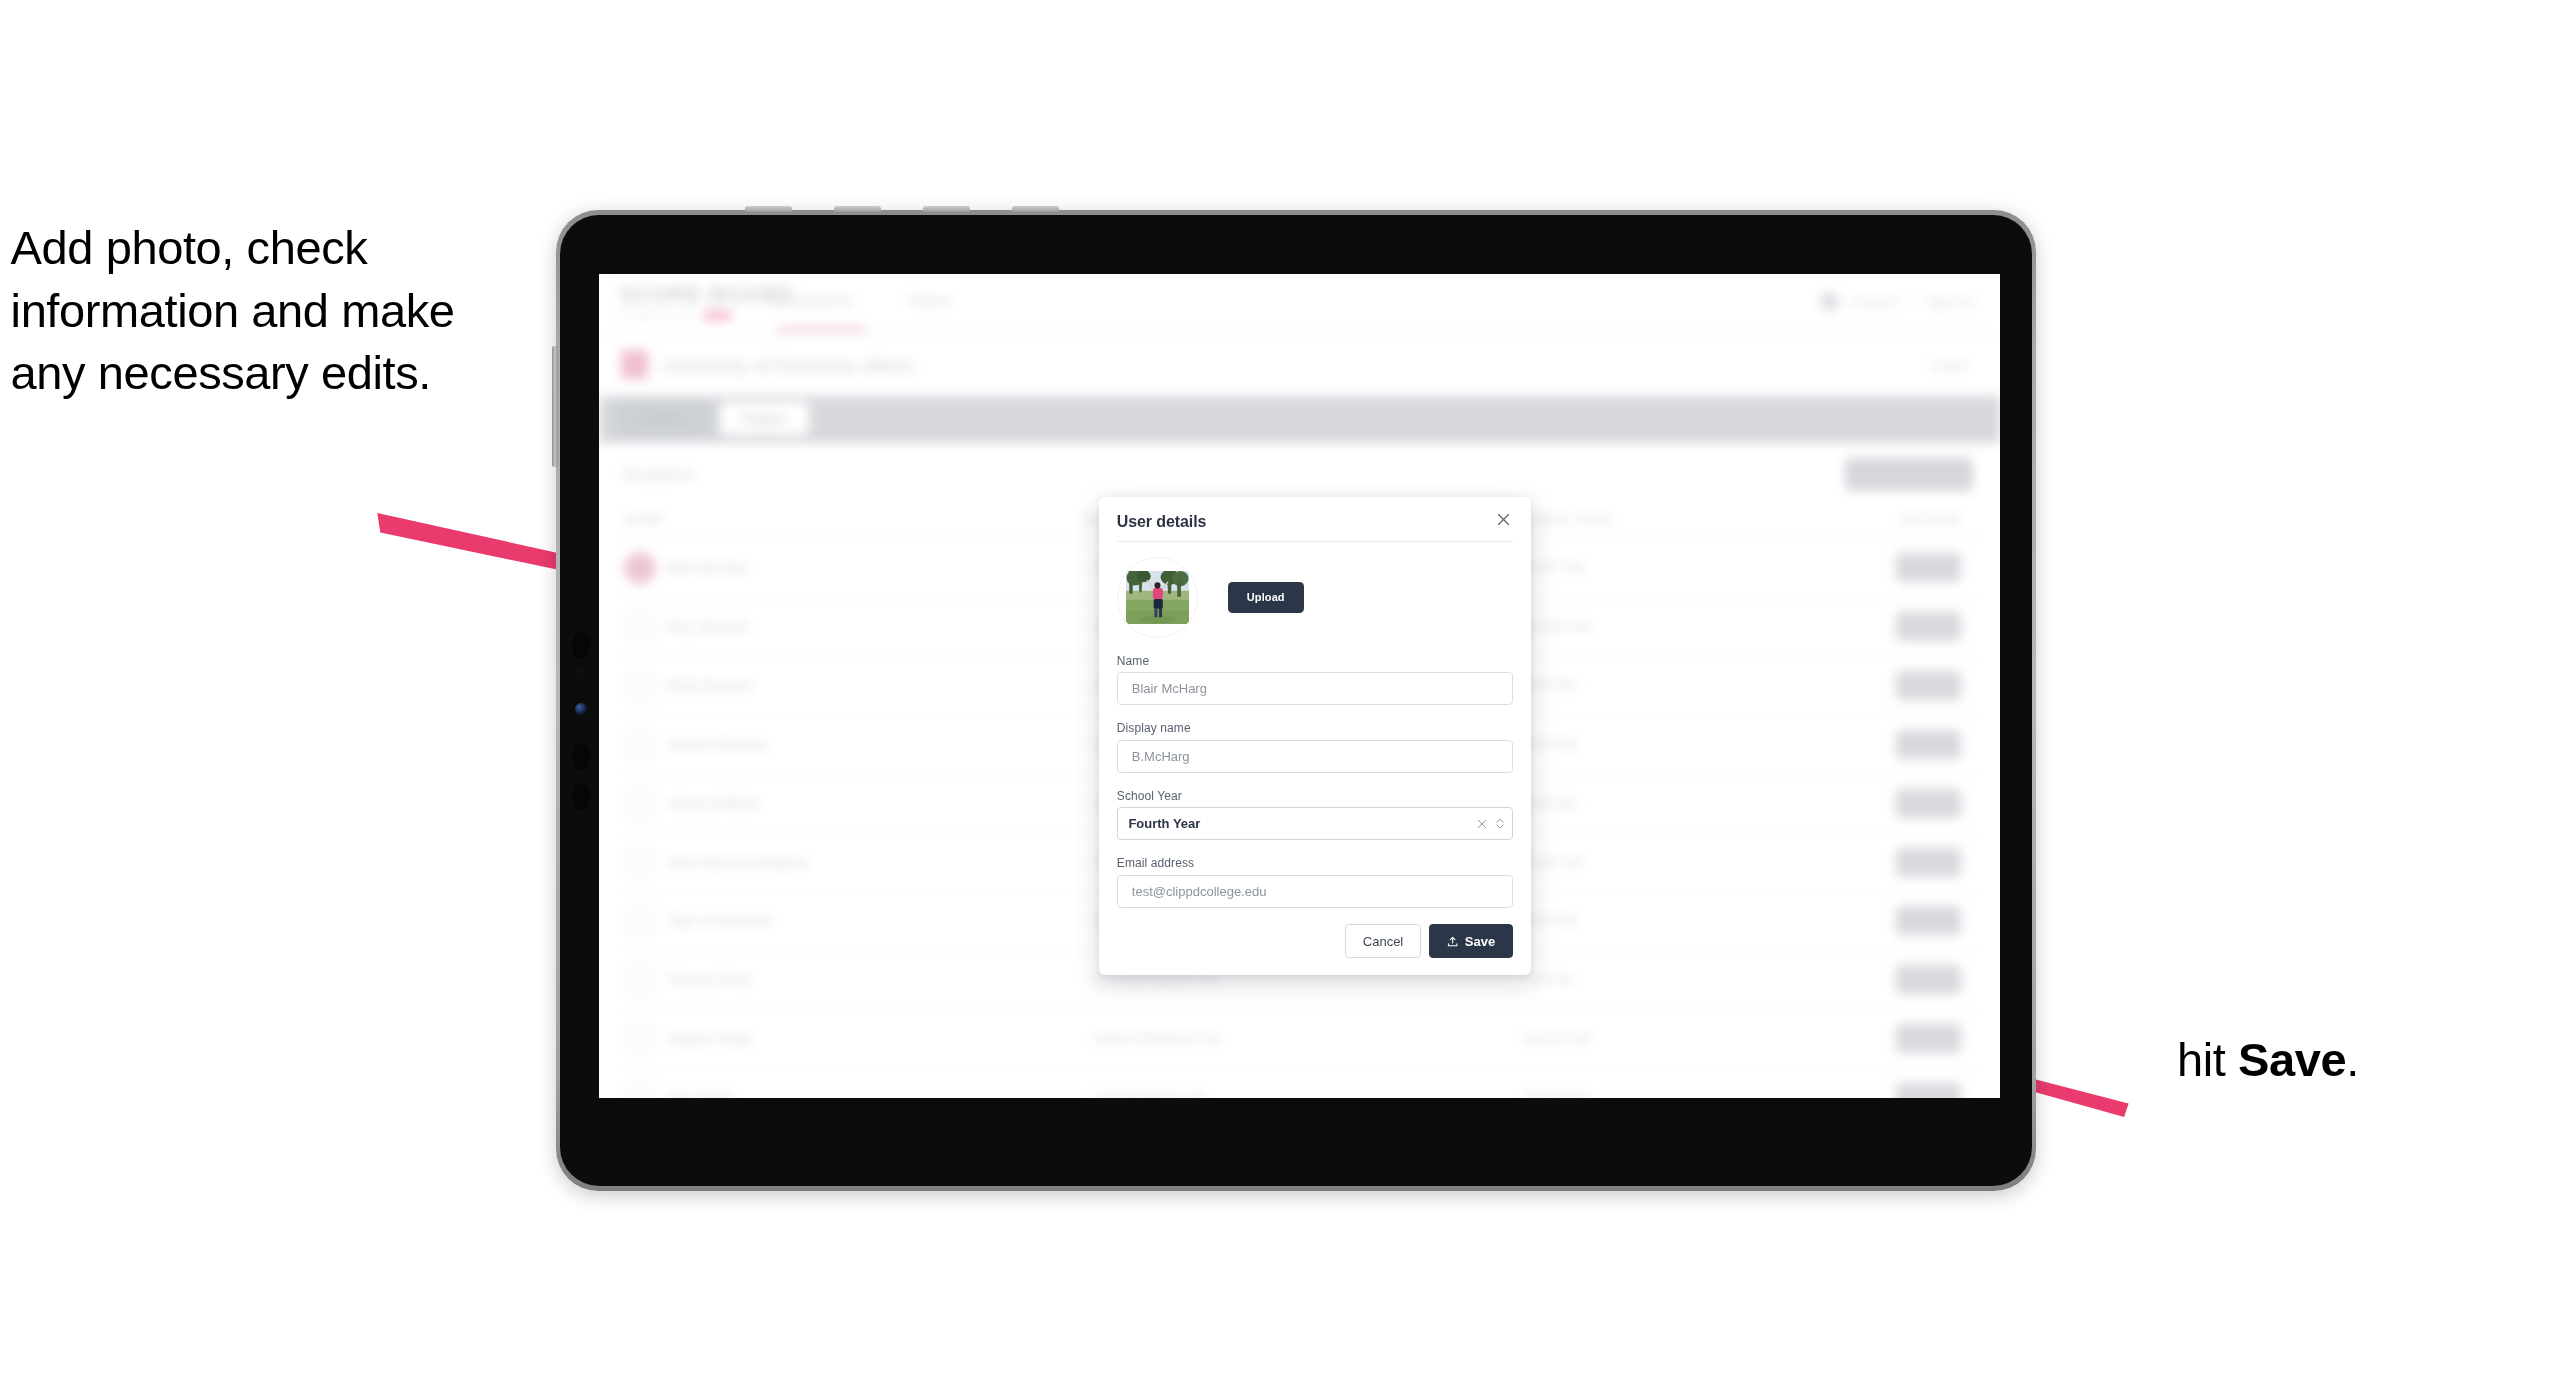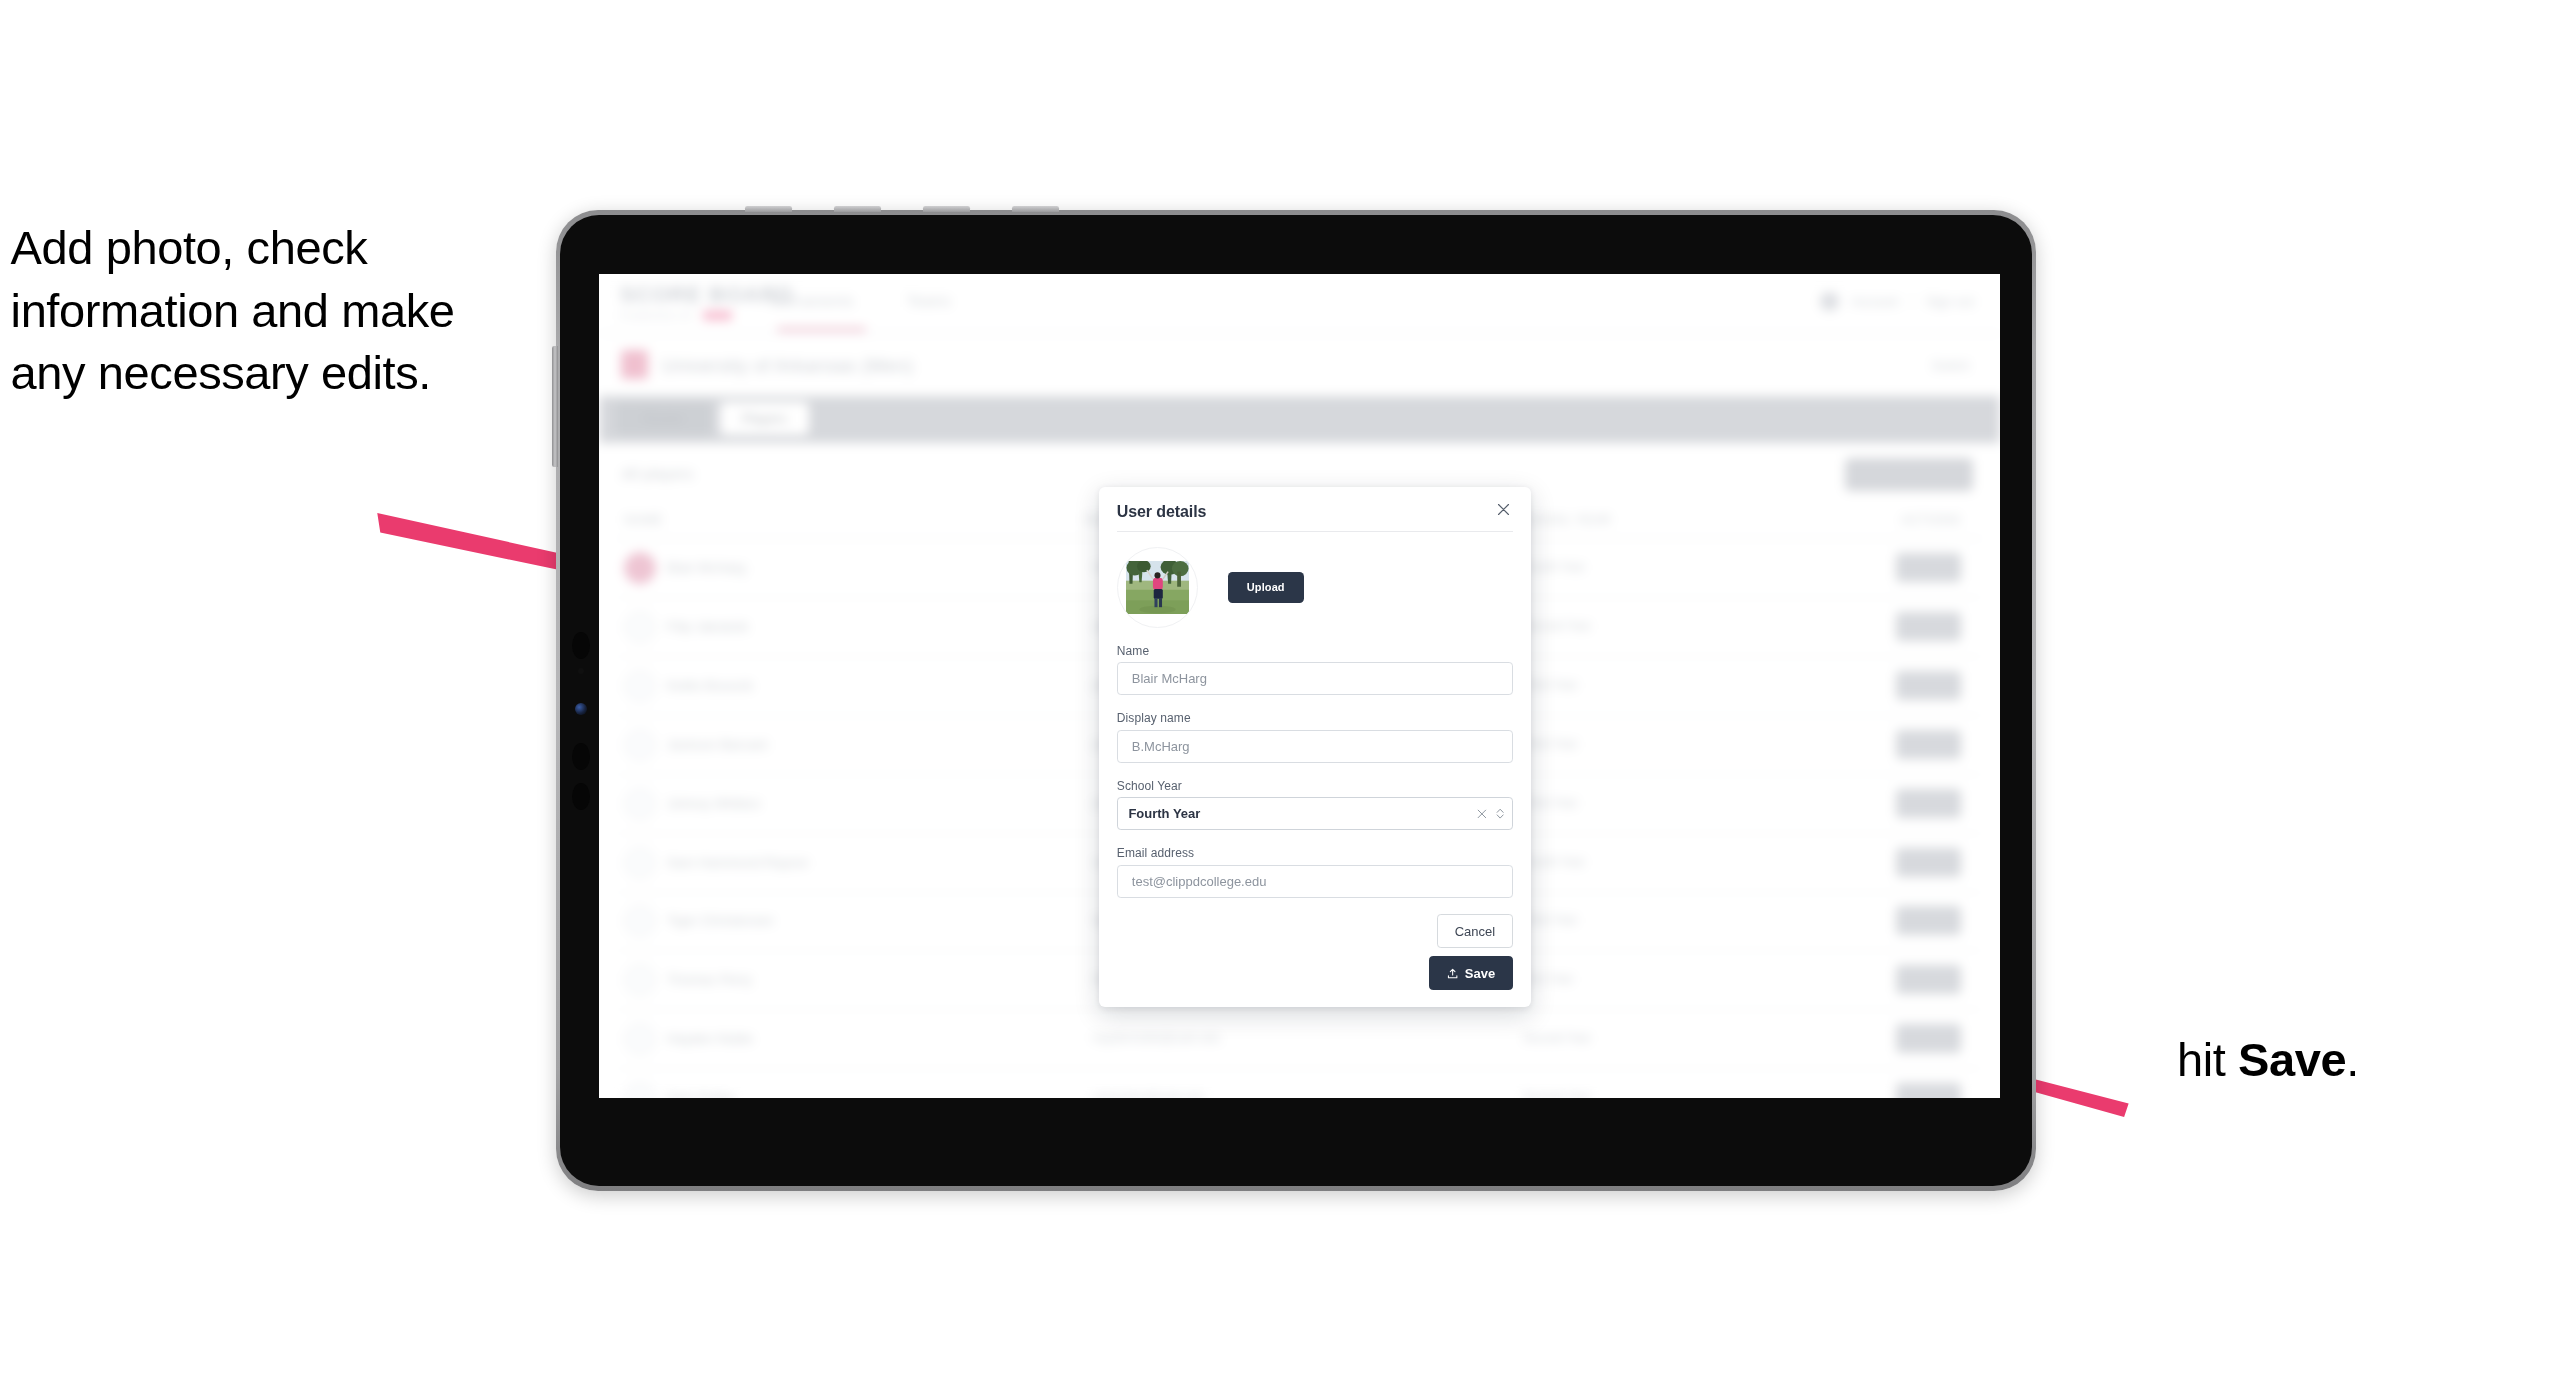--- a/index.html
+++ b/index.html
@@ -248,21 +248,21 @@
   }
   .trow .edit-btn {
     position: absolute; right: 21px; top: 15px;
     width: 65px; height: 29px; border-radius: 4.5px; background: #d7d9dd;
   }
 
   
   .modal-shell {
     position: absolute;
     left: 500px;
-    top: 213px;
+    top: 223px;
     width: 432px;
     background: #ffffff;
     border-radius: 6px;
     box-shadow: 0 7.5px 26px rgba(15,23,42,0.16), 0 1.5px 6px rgba(15,23,42,0.08);
     padding: 0 0 16.6px 0;
   }
   .modal-head {
     position: relative;
     margin: 0 18px;
     padding: 16.6px 0 9.8px 0;
@@ -364,24 +364,23 @@
     height: 33px;
     display: flex;
     align-items: center;
     gap: 8.3px;
   }
   .select-icons svg { display: block; cursor: pointer; }
 
   .modal-actions {
     display: flex;
     justify-content: flex-end;
-    align-items: flex-end;
+    align-items: center;
     gap: 8.3px;
     margin: 16.6px 18px 0 18px;
-    flex-direction: column;
   }
   .btn-cancel {
     background: #ffffff;
     border: 0.8px solid #d6dade;
     border-radius: 3.8px;
     color: #3e4654;
     font-size: 13px;
     padding: 8.3px 16.6px;
     cursor: pointer;
     font-family: "Liberation Sans", sans-serif;

